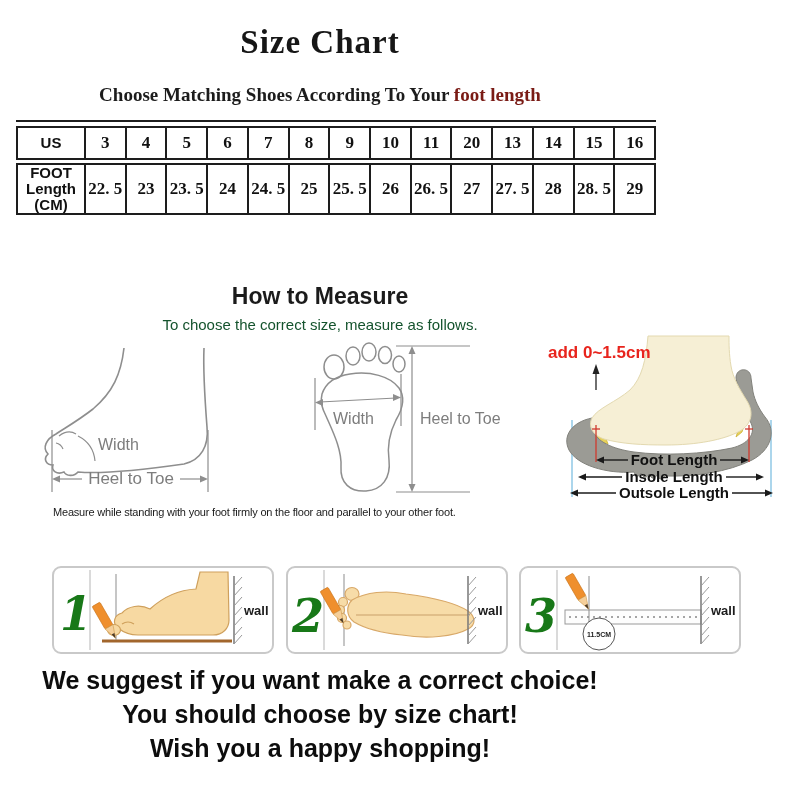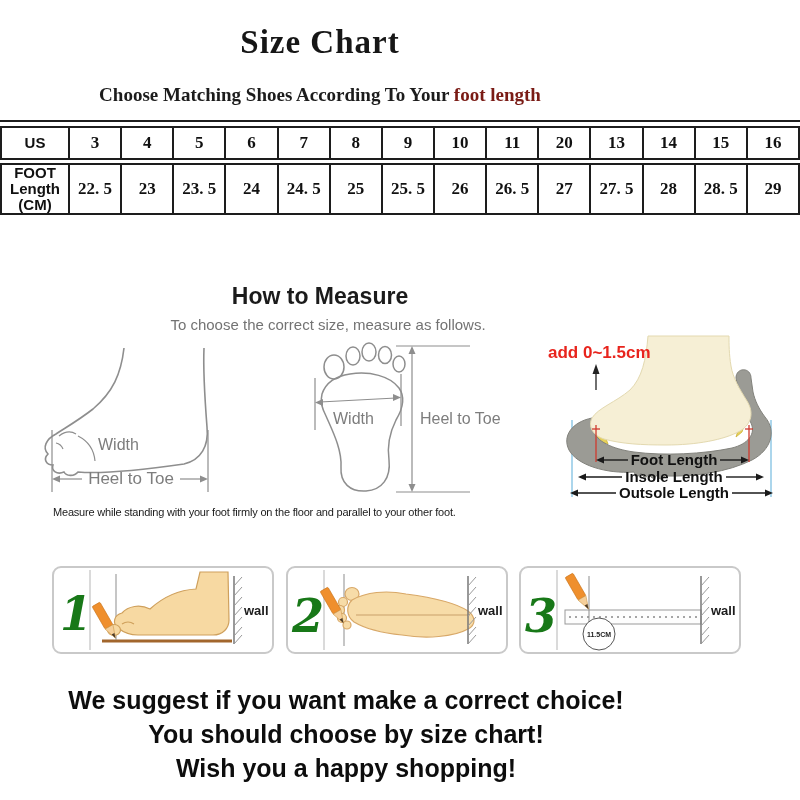--- a/index.html
+++ b/index.html
@@ -10,42 +10,42 @@
   .center{left:0;width:640px;text-align:center;}
   .abs{position:absolute;}
 
   .main-title{top:24px;font-family:"Liberation Serif",serif;font-weight:bold;
     font-size:33px;letter-spacing:1px;color:#161616;}
   .sub-title{top:84px;font-family:"Liberation Serif",serif;font-weight:bold;
     font-size:19px;color:#1c1c1c;}
   .sub-title .hl{font-weight:bold;}
 
   
-  .size-table{top:120px;left:0;width:800px;}
+  .size-table{top:120px;left:16px;width:640px;}
   .topline{height:0;border-top:2px solid #1d1d1d;margin-bottom:4px;}
   .trow{display:flex;border:2px solid #1d1d1d;background:#fff;box-sizing:border-box;margin-top:0;}
   .trow + .trow{margin-top:3px;}
   .row-us{min-height:34px;}
   .row-euro{min-height:40px;}
   .row-foot{min-height:52px;}
   .tlabel{width:66px;display:flex;flex-direction:column;align-items:center;justify-content:center;
     font-weight:bold;font-size:15px;line-height:1.05;box-sizing:border-box;}
   .tcell{flex:1;border-left:2px solid #1d1d1d;display:flex;align-items:center;justify-content:center;
     font-family:"Liberation Serif",serif;font-weight:bold;font-size:17px;box-sizing:border-box;}
 
   .howto-title{top:283px;font-size:23px;font-weight:600;color:#1b1b1b;}
-  .howto-sub{top:316px;font-size:15px;color:#737373;padding-left:8px;}
+  .howto-sub{top:316px;font-size:15px;color:#14532d;}
 
   .standing-note{top:506px;left:53px;font-size:11px;color:#1a1a1a;letter-spacing:-0.2px;}
 
   .step-panel{position:absolute;top:566px;height:88px;width:222px;background:#fff;
     border:2px solid #c9c9c9;border-radius:9px;box-sizing:border-box;}
   .step-panel svg{display:block;}
 
-  .footer{top:683px;font-weight:bold;font-size:25px;line-height:34px;color:#0d0d0d;padding-left:26px;}
+  .footer{top:663px;font-weight:bold;font-size:25px;line-height:34px;color:#0d0d0d;}
 
   svg text{font-family:"Liberation Sans",sans-serif;}
   .measure-label{fill:#7d7d7d;font-size:16px;}
   .dim-label{fill:#111;font-weight:bold;font-size:15px;}
   .wall-text{fill:#1c1c1c;font-weight:bold;font-size:13px;}
 </style>
 </head>
 <body>
 
 <div class="abs center main-title">Size Chart</div>

